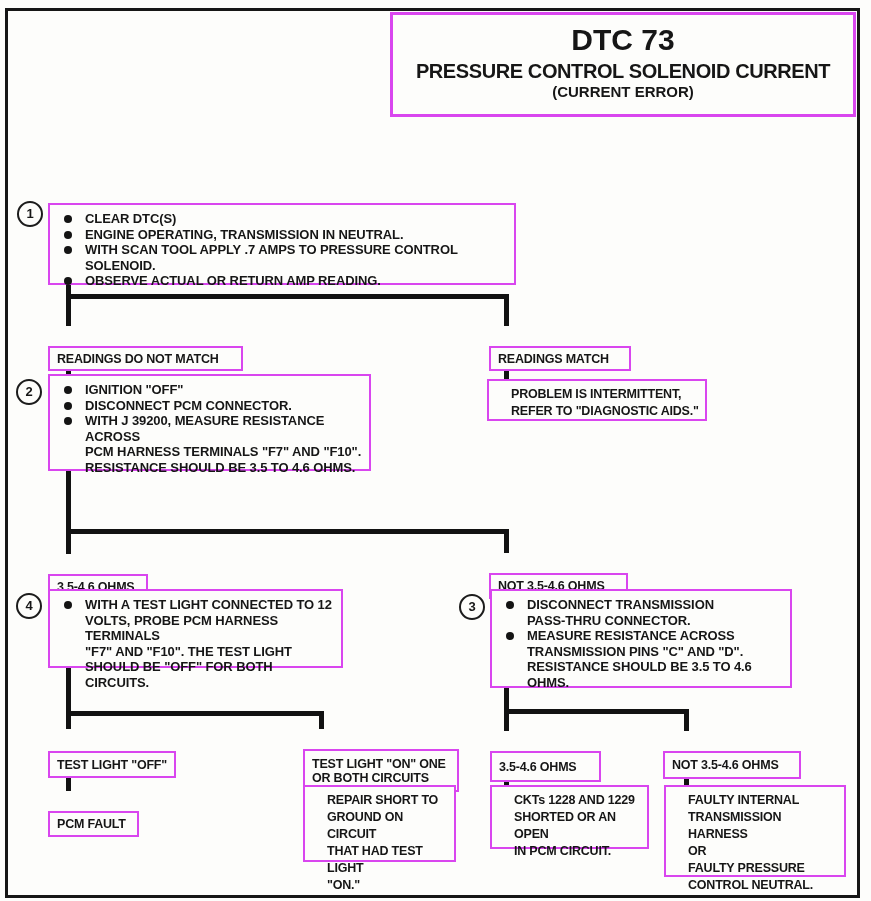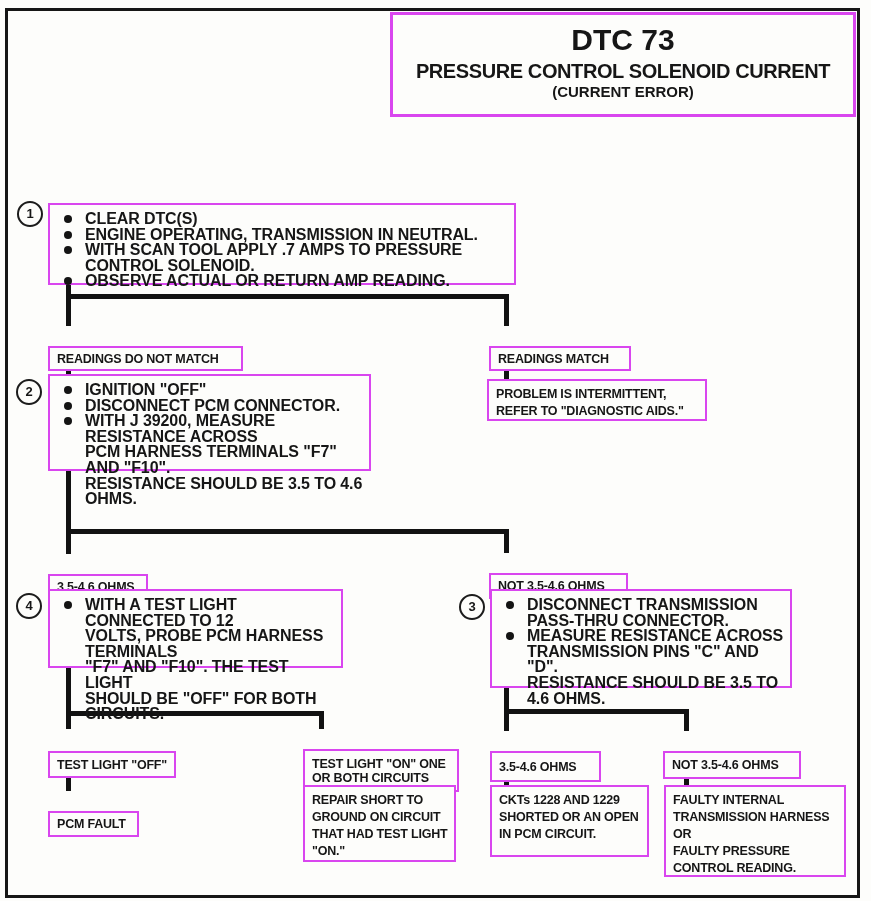--- a/index.html
+++ b/index.html
@@ -7,24 +7,24 @@
   #page{position:relative;width:871px;height:901px;background:#fdfdfb;overflow:hidden;}
   #frame{position:absolute;left:5px;top:8px;width:849px;height:884px;border:3px solid #161616;background:#fdfdfb;}
   .box{position:absolute;background:#fdfdfb;border:2px solid #d946ef;box-sizing:border-box;}
   .titlebox{left:390px;top:12px;width:466px;height:105px;border-width:3px;text-align:center;}
   .title-main{font-size:30px;font-weight:bold;letter-spacing:0px;margin-top:8px;}
   .title-sub{font-size:20px;font-weight:bold;letter-spacing:-0.4px;margin-top:3px;}
   .title-sub2{font-size:15px;font-weight:bold;margin-top:0px;}
   .stepbox{padding:6px 6px 4px 2px;}
   .brow{display:flex;align-items:flex-start;}
   .dot{flex:none;display:inline-block;width:8px;height:8px;background:#141414;border-radius:50%;margin:4px 13px 0 12px;}
-  .btxt{font-size:16px;font-weight:bold;line-height:15.6px;letter-spacing:-0.1px;}
+  .btxt{font-size:13px;font-weight:bold;line-height:15.6px;letter-spacing:-0.1px;}
   .lblbox{display:flex;align-items:center;padding-left:7px;font-size:12.5px;font-weight:bold;letter-spacing:-0.2px;margin-top:22px;}
   .lblbox .inner{line-height:14px;}
-  .resbox{padding:5px 4px 4px 7px;font-size:12.5px;font-weight:bold;line-height:17px;letter-spacing:-0.2px;}
+  .resbox{padding:5px 4px 4px 22px;font-size:12.5px;font-weight:bold;line-height:17px;letter-spacing:-0.2px;}
   .circ{position:absolute;width:26px;height:26px;border:2px solid #1c1c1c;border-radius:50%;background:#fdfdfb;
         box-sizing:border-box;text-align:center;font-size:13px;font-weight:bold;line-height:22px;}
   .hline,.vline{position:absolute;background:#121212;}
   .hline{height:5px;}
   .vline{width:5px;}
 </style>
 </head>
 <body>
 
 <div id="page">
@@ -180,25 +180,25 @@
 
   <div class="box lblbox" style="left:48px;top:789px;width:91px;height:26px;">
     <span class="inner">PCM FAULT</span>
   </div>
   <div class="box resbox" style="left:303px;top:785px;width:153px;height:77px;">
       <div>REPAIR SHORT TO</div>
       <div>GROUND ON CIRCUIT</div>
       <div>THAT HAD TEST LIGHT</div>
       <div>"ON."</div>
     </div>
-  <div class="box resbox" style="left:490px;top:785px;width:159px;height:72px;">
+  <div class="box resbox" style="left:490px;top:785px;width:159px;height:64px;">
       <div>CKTs 1228 AND 1229</div>
       <div>SHORTED OR AN OPEN</div>
       <div>IN PCM CIRCUIT.</div>
     </div>
   <div class="box resbox" style="left:664px;top:785px;width:182px;height:92px;">
       <div>FAULTY INTERNAL</div>
       <div>TRANSMISSION HARNESS</div>
       <div>OR</div>
       <div>FAULTY PRESSURE</div>
-      <div>CONTROL READING.</div>
+      <div>CONTROL NEUTRAL.</div>
     </div>
 </div>
 
 </body></html>

